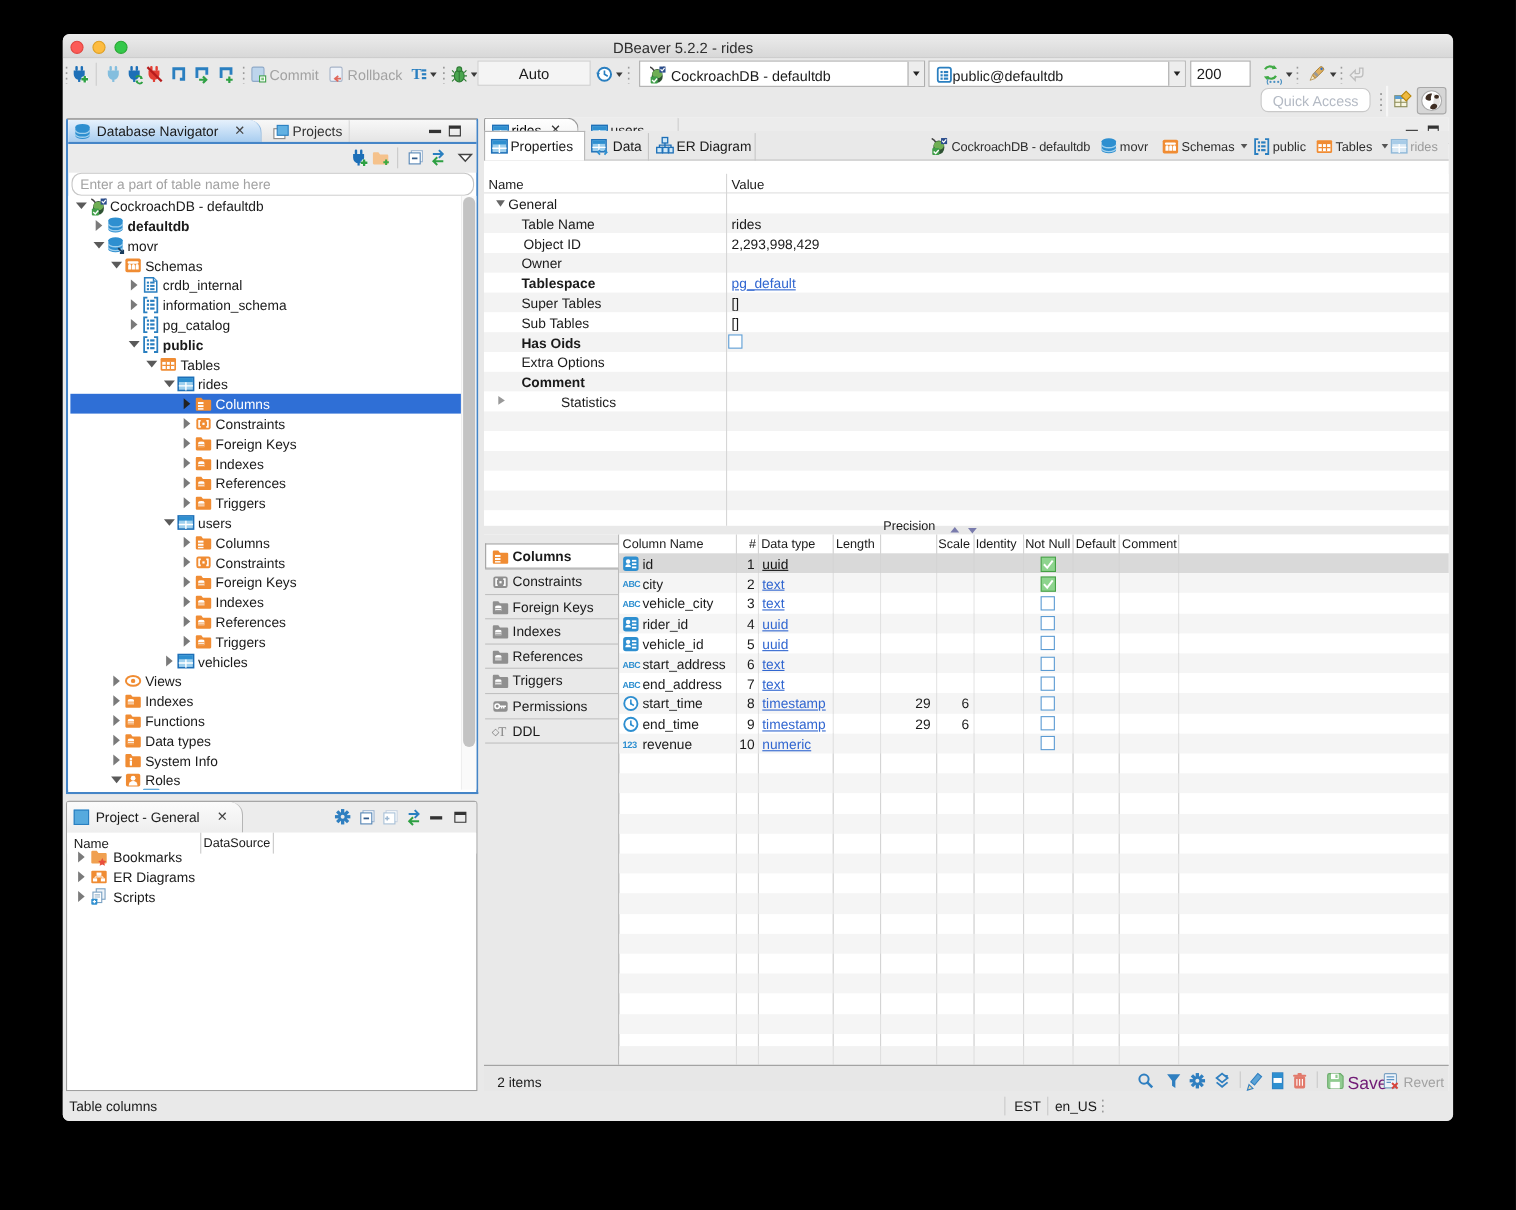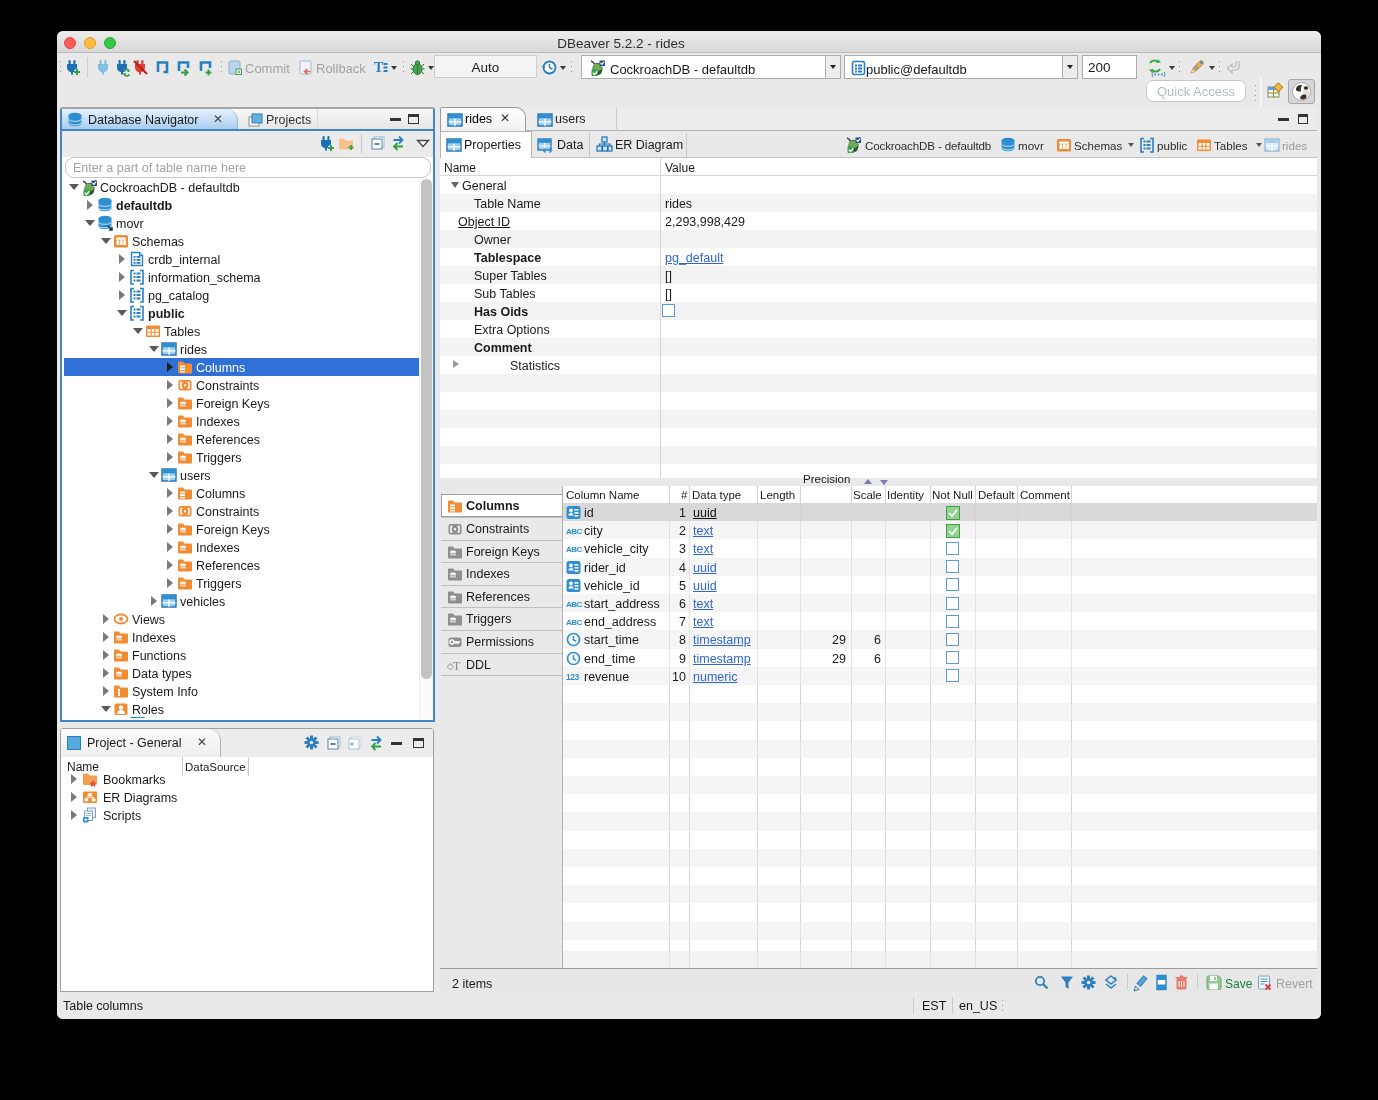--- a/index.html
+++ b/index.html
@@ -632,21 +632,21 @@
         <svg class="tblico" style="left:97px;top:5px;" width="15" height="14">
           <rect x="1" y="2" width="14" height="12" fill="#9fd0ee" stroke="#1d6fb7" stroke-width="1.4"></rect>
           <rect x="1.7" y="2.7" width="12.6" height="3.6" fill="#2e8fd0"></rect>
           <path d="M1.5 9.8 h13 M8 6.5 v7.5" stroke="#fff" stroke-width="1.3"></path>
         </svg>
         <div class="txt" style="left:115px;top:6px;font-size:12.5px;color:#222;">users</div>
         <div class="ab" style="left:176px;top:0;width:1px;height:24px;background:#cdcdcd;border-radius:0 8px 0 0;"></div>
         <div class="ab" style="left:838px;top:11px;width:11px;height:3px;background:#333;"></div>
         <div class="ab" style="left:858px;top:7px;width:10px;height:10px;border:1.5px solid #333;border-top-width:3px;"></div>
       </div>
-  <div class="ab" style="left:0;top:24px;width:877px;height:27px;background:#e9e9e9;border-bottom:1px solid #c3c3c3;">
+  <div class="ab" style="left:0;top:12px;width:877px;height:27px;background:#e9e9e9;border-bottom:1px solid #c3c3c3;">
         <div class="ab" style="left:0;top:0;width:92px;height:27px;background:#fff;border:1px solid #b4b4b4;border-bottom:none;"></div>
         <svg class="tblico" style="left:6px;top:6px;" width="15" height="14">
           <rect x="1" y="2" width="14" height="12" fill="#9fd0ee" stroke="#1d6fb7" stroke-width="1.4"></rect>
           <rect x="1.7" y="2.7" width="12.6" height="3.6" fill="#2e8fd0"></rect>
           <path d="M1.5 9.8 h13 M8 6.5 v7.5" stroke="#fff" stroke-width="1.3"></path>
         </svg>
         <div class="txt" style="left:24px;top:8px;font-size:12.5px;">Properties</div>
         <svg class="dataico" style="left:97px;top:6px;" width="16" height="15">
           <rect x="1" y="2" width="13" height="11" fill="#9fd0ee" stroke="#1d6fb7" stroke-width="1.3"></rect>
           <rect x="1.6" y="2.6" width="11.8" height="3.2" fill="#2e8fd0"></rect>
@@ -722,21 +722,21 @@
         <div class="txt" style="left:225px;top:4px;font-size:12px;">Value</div>
       </div>
   <div class="ab" style="left:220px;top:51px;width:1px;height:320px;background:#d6d6d6;z-index:5;"></div>
   <div class="ab" style="left:0;top:69px;width:877px;height:18px;background:#fff;"></div>
   <div class="ab" style="left:11px;top:75px;width:0;height:0;border-left:4.5px solid transparent;border-right:4.5px solid transparent;border-top:6px solid #666;"></div>
   <div class="txt" style="left:22px;top:73px;">General</div>
   <div class="ab" style="left:0;top:87px;width:877px;height:18px;background:#f3f3f3;"></div>
   <div class="txt" style="left:34px;top:91px;">Table Name</div>
   <div class="txt" style="left:225px;top:91px;">rides</div>
   <div class="ab" style="left:0;top:105px;width:877px;height:18px;background:#fff;"></div>
-  <div class="txt" style="left:18px;top:109px;text-decoration:underline;">Object ID</div>
+  <div class="txt" style="left:36px;top:109px;">Object ID</div>
   <div class="txt" style="left:225px;top:109px;">2,293,998,429</div>
   <div class="ab" style="left:0;top:123px;width:877px;height:18px;background:#f3f3f3;"></div>
   <div class="txt" style="left:34px;top:127px;">Owner</div>
   <div class="ab" style="left:0;top:141px;width:877px;height:18px;background:#fff;"></div>
   <div class="txt" style="left:34px;top:145px;font-weight:bold;">Tablespace</div>
   <div class="txt link" style="left:225px;top:145px;">pg_default</div>
   <div class="ab" style="left:0;top:159px;width:877px;height:18px;background:#f3f3f3;"></div>
   <div class="txt" style="left:34px;top:163px;">Super Tables</div>
   <div class="txt" style="left:225px;top:163px;">[]</div>
   <div class="ab" style="left:0;top:177px;width:877px;height:18px;background:#fff;"></div>
@@ -1022,21 +1022,21 @@
           <rect x="4.5" y="0.5" width="4" height="2" rx="1" fill="#e2796b"></rect>
           <path d="M4 6 v6 M6.5 6 v6 M9 6 v6" stroke="#fff" stroke-width="1"></path>
         </svg>
         <div class="sepv" style="left:757px;top:5px;height:15px;"></div>
         <svg class="saveico" style="left:766px;top:6px;" width="15" height="15">
           <path d="M1 2.5 a1.5 1.5 0 0 1 1.5-1.5 h10 L15 3.5 v9.5 a1.5 1.5 0 0 1 -1.5 1.5 h-11 A1.5 1.5 0 0 1 1 13z" fill="#90cb90" stroke="#6aab6a"></path>
           <rect x="4" y="1" width="7" height="5" fill="#fff"></rect>
           <rect x="8" y="2" width="2" height="3" fill="#90cb90"></rect>
           <rect x="3.5" y="8.5" width="8.5" height="6" fill="#fff"></rect>
         </svg>
-        <div class="txt" style="left:785px;top:9px;font-size:12px;color:#15803d;">Save</div>
+        <div class="txt" style="left:785px;top:9px;font-size:16px;color:#701a75;">Save</div>
         <svg class="revico" style="left:817px;top:6px;" width="15" height="15">
           <rect x="1.5" y="1" width="11" height="13" rx="1" fill="#eef4fa" stroke="#7aa1c2"></rect>
           <path d="M3.5 4 h7 M3.5 6.5 h7 M3.5 9 h4" stroke="#5c93c4" stroke-width="1.2"></path>
           <path d="M8.5 9.5 l5 5 m0-5 l-5 5" stroke="#d8453c" stroke-width="1.8"></path>
         </svg>
         <div class="txt" style="left:836px;top:9px;font-size:12.5px;color:#a2a2a2;">Revert</div>
       </div>
   </div>
 
   <div class="ab" id="status" style="left:0;top:961px;width:1264px;height:27px;background:#e9e9e9;">

